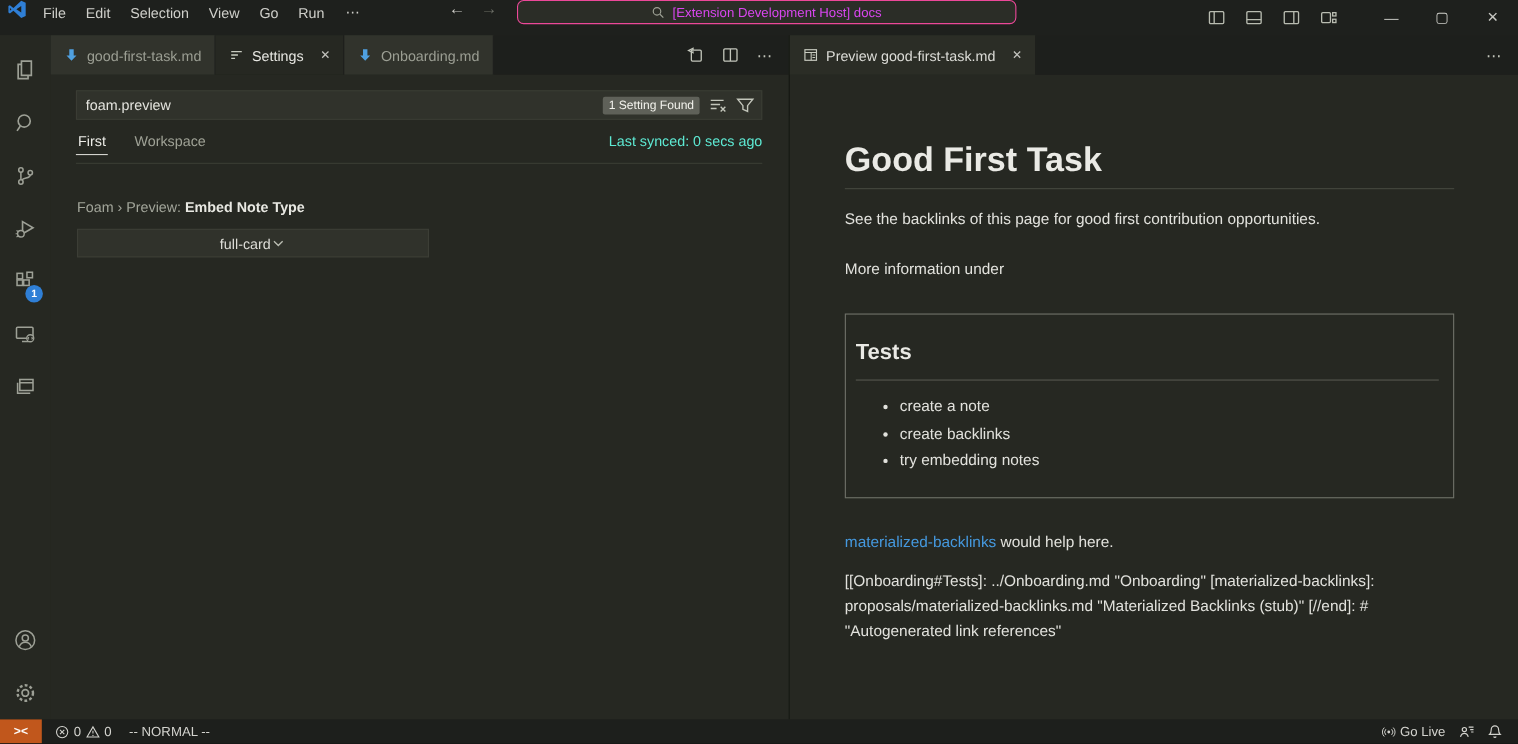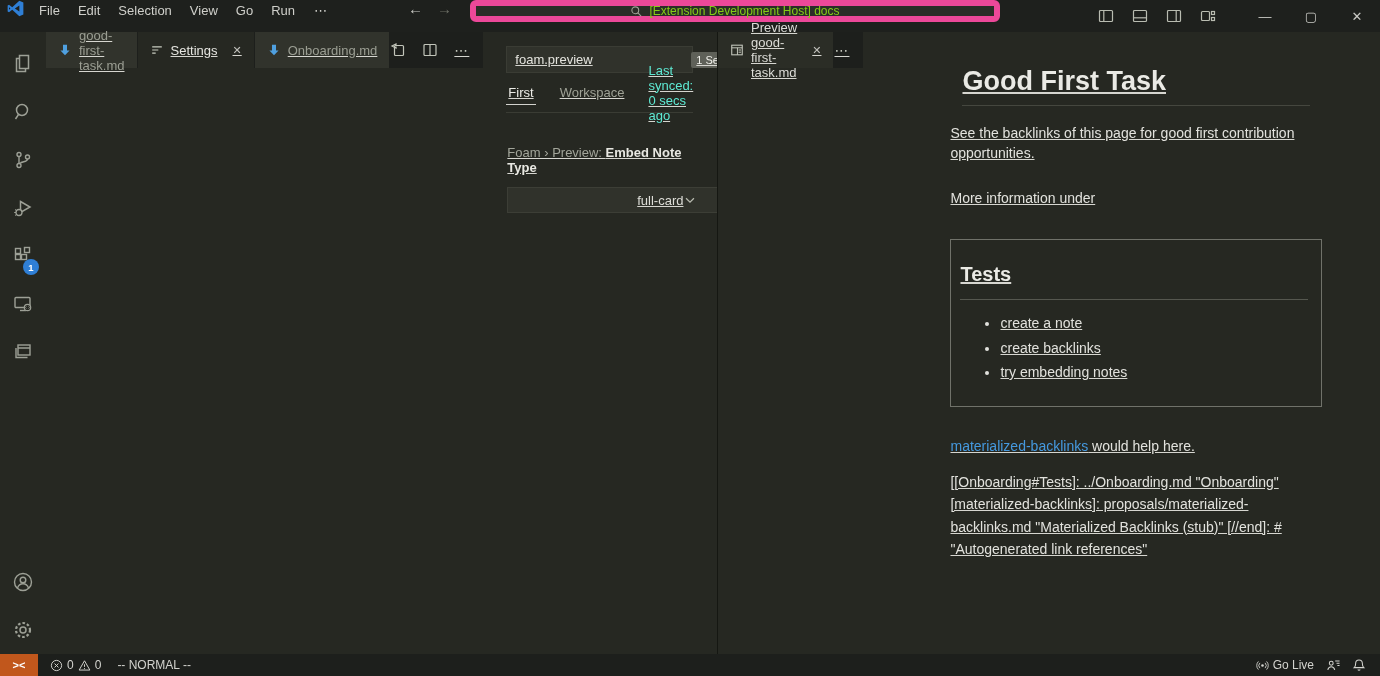--- a/index.html
+++ b/index.html
@@ -11,38 +11,38 @@
   }
   
   .titlebar{height:32px; background:#1e201d; display:flex; align-items:flex-start; flex:0 0 32px;}
   .logo{width:30px; display:flex; justify-content:center; align-items:center;}
   .menubar{display:flex; align-items:center; font-size:13px; color:#cfcfca;}
   .menu-item{padding:3px 9px; border-radius:5px; cursor:default;}
   .menu-ellipsis{padding:3px 10px; color:#cfcfca; letter-spacing:1px;}
   .nav-arrows{display:flex; align-items:center; margin-left:70px; gap:14px; font-size:15px;}
   .arrow-back{color:#c9c9c4;} .arrow-fwd{color:#6b6d65;}
   .cmd-center{
-    width:530px; height:22px; margin-left:18px; background:#2b2d27;
-    border:6px solid #ec4899; border-radius:6px; display:flex; align-items:center;
-    justify-content:center; gap:6px; font-size:12px; color:#84cc16;
+    width:454px; height:22px; margin-left:18px; background:#2b2d27;
+    border:1px solid #ec4899; border-radius:6px; display:flex; align-items:center;
+    justify-content:center; gap:6px; font-size:12px; color:#d946ef;
   }
   .tb-right{margin-left:auto; display:flex; align-items:center;}
   .layout-icons{display:flex; gap:18px; margin-right:26px;}
   .layout-icons svg{display:block;}
   .win-btn{width:46px; height:32px; display:flex; align-items:center; justify-content:center; font-size:13px; color:#c9c9c4;}
   
   .main{flex:1; display:flex; min-height:0;}
   .activitybar{width:46px; background:#262822; display:flex; flex-direction:column; align-items:center; padding-top:8px;}
   .ab-icon{width:46px; height:48px; display:flex; align-items:center; justify-content:center; color:#9da096; position:relative;}
   .ab-bottom{margin-top:auto;}
   .badge{
     position:absolute; right:7px; bottom:5px; min-width:16px; height:16px; border-radius:8px;
     background:#2f7fd6; color:#fff; font-size:9.5px; display:flex; align-items:center; justify-content:center; font-weight:bold;
   }
-  .group{display:flex; flex-direction:row; min-width:0;text-decoration:underline;}
+  .group{display:flex; flex-direction:column; min-width:0;}
   .group.left{flex:0 0 671px;}
   .group.right{flex:1; border-left:1px solid #151712;gap:37px;}
   .tabbar{height:36px; background:#1d1f1c; display:flex; align-items:stretch; flex:0 0 36px;}
   .tab{display:flex; align-items:center; gap:7px; padding:0 12px; font-size:13px; color:#9b9e93; border-right:1px solid #1d1f1c; cursor:default;}
   .tab.inactive{background:#31332c;}
   .tab.active{background:#262822; color:#e6e6e1;justify-content:center;}
   .tab.active-right{background:#2b2d26; color:#dcdcd7;}
   .tab .close{margin-left:8px; font-size:11px; color:#c2c2bd;}
   .tab-actions{margin-left:auto; display:flex; align-items:center; gap:16px; padding-right:14px; color:#c2c5ba;}
   .ellipsis{color:#c2c5ba; font-size:14px; letter-spacing:1px;}
@@ -65,21 +65,21 @@
   .setting-item{margin-top:32px; padding-left:1px;}
   .setting-label{font-size:13px;}
   .setting-label .crumb{color:#a2a59a;}
   .setting-label .name{color:#e8e8e2; font-weight:bold;}
   .setting-select{
     margin-top:12px; width:320px; height:26px; background:#30322b; border:1px solid #3c3e36;
     display:flex; align-items:center; padding:0 8px; font-size:13px; color:#dedeD8; color:#deded8; justify-content:center;
   }
   
   .preview-body{flex:1; background:#262822; padding:22px 58px 0 50px; overflow:hidden; color:#e2e2dd;}
-  .md-h1{font-size:27px; font-weight:bold; color:#eaeae5; padding-bottom:8px; border-bottom:1px solid #45473f; margin:12px;}
+  .md-h1{font-size:31px; font-weight:bold; color:#eaeae5; padding-bottom:8px; border-bottom:1px solid #45473f; margin:0;}
   .md-p{font-size:14px; margin:17px 0 0; line-height:20px;}
   .md-p2{margin-top:25px;}
   .embed-box{border:1px solid #70726a; margin-top:31px; padding:13px 10px 17px 9px;}
   .md-h2{font-size:20px; font-weight:bold; color:#eaeae5; margin:10px 0 0;}
   .embed-hr{border:none; border-top:1px solid #55574f; margin:13px 3px 0 0;}
   .embed-box ul{margin:15px 0 2px; padding-left:40px;}
   .embed-box li{font-size:14px; margin-bottom:8.5px;}
   .link-line{margin-top:31px; font-size:14px;}
   .md-link{color:#4599df; text-decoration:none; cursor:pointer;}
   .refs{margin-top:17px; font-size:14px; line-height:22.5px; max-width:560px;}

